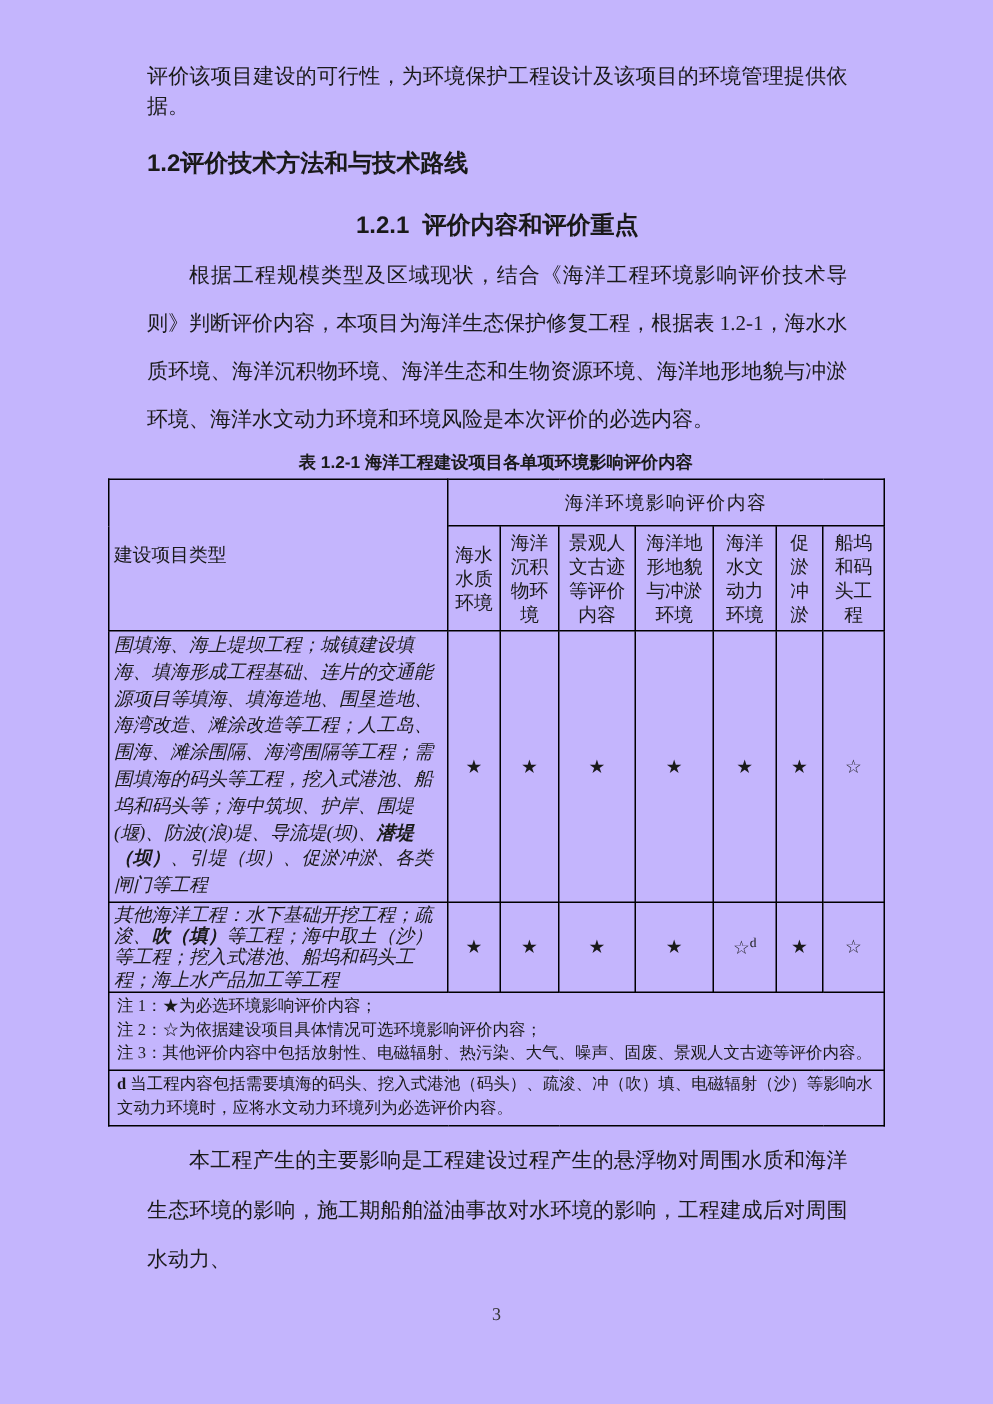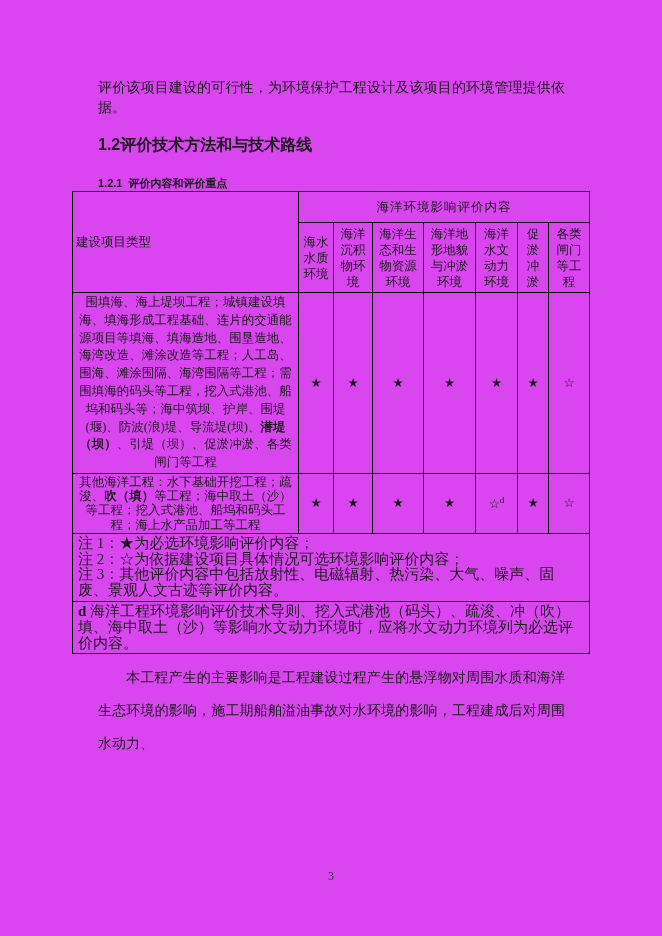--- a/index.html
+++ b/index.html
@@ -1,24 +1,24 @@
 <!DOCTYPE html>
 <html><head>
 <meta charset="utf-8">
 <style>
   html, body { margin: 0; padding: 0; background: #ffffff; }
   .page {
     position: relative;
     width: 662px;
     height: 936px;
-    background: #d946ef;
+    background: #c4b5fd;
     color: #1a1a1a;
     font-family: "Liberation Serif", "DejaVu Serif", serif;
     box-sizing: border-box;
-    padding-top: 78px;
+    padding-top: 42px;
     overflow: hidden;
   }
   .body-text {
     margin: 0 97px 0 98px;
     font-size: 14px;
     line-height: 32px;
     text-align: justify;
     white-space: pre-wrap;
   }
   .body-text.indent { text-indent: 2em; }
@@ -26,23 +26,24 @@
   h1.doc-h1 {
     margin: 17px 97px 0 98px;
     font-family: "Liberation Sans", "DejaVu Sans", sans-serif;
     font-size: 16px;
     font-weight: bold;
     white-space: pre-wrap;
   }
   h2.doc-h2 {
     margin: 20px 97px 0 98px;
     font-family: "Liberation Sans", "DejaVu Sans", sans-serif;
-    font-size: 11px;
+    font-size: 16px;
     font-weight: bold;
     white-space: pre-wrap;
+    text-align: center;
   }
   h3.doc-h3 {
     margin: 16px 97px 0 98px;
     font-family: "Liberation Sans", "DejaVu Sans", sans-serif;
     font-size: 13.5px;
     font-weight: bold;
     white-space: pre-wrap;
   }
   .para-content { margin-top: 8px; }
   .tbl-caption {
@@ -71,29 +72,30 @@
   tr.subhead td {
     text-align: center;
     height: 70px;
     line-height: 16px;
     padding: 2px 3px;
     word-break: break-all;
   }
   td.desc {
     font-size: 12.5px;
     line-height: 17.8px;
-    text-align: center;
+    text-align: left;
     vertical-align: middle;
     padding: 2px 4px;
+    font-style: italic;
   }
   tr.proj2 td.desc { line-height: 14.2px; }
   td.mark { text-align: center; font-size: 12px; }
   td.mark sup { font-size: 9px; }
   tr.notes td, tr.fnote td {
-    font-size: 15px;
+    font-size: 11px;
     line-height: 15.8px;
     text-align: left;
     padding: 2px 5px;
   }
   tr.notes td div { white-space: pre-wrap; }
   .focus-para { margin-top: 7px; line-height: 33px; }
   .page-number {
     position: absolute;
     bottom: 52px;
     left: 0;
@@ -107,46 +109,48 @@
 </head>
 <body>
 
 <div class="page">
 
   <p class="body-text intro">评价该项目建设的可行性，为环境保护工程设计及该项目的环境管理提供依据。</p>
 
   <h1 class="doc-h1">1.2评价技术方法和与技术路线</h1>
   <h2 class="doc-h2">1.2.1  评价内容和评价重点</h2>
 
+  <p class="body-text indent para-content">根据工程规模类型及区域现状，结合《海洋工程环境影响评价技术导则》判断评价内容，本项目为海洋生态保护修复工程，根据表 1.2-1，海水水质环境、海洋沉积物环境、海洋生态和生物资源环境、海洋地形地貌与冲淤环境、海洋水文动力环境和环境风险是本次评价的必选内容。</p>
 
+  <div class="tbl-caption">表 1.2-1 海洋工程建设项目各单项环境影响评价内容</div>
 
   <table class="impact">
     <colgroup>
       <col style="width:226px">
       <col style="width:35px">
       <col style="width:39px">
       <col style="width:51px">
       <col style="width:52px">
       <col style="width:42px">
       <col style="width:31px">
       <col style="width:41px">
     </colgroup>
     <tbody>
       <tr>
         <td class="c-type" rowspan="2">建设项目类型</td>
         <td class="c-group" colspan="7">海洋环境影响评价内容</td>
       </tr>
       <tr class="subhead">
         <td>海水水质环境</td>
         <td>海洋沉积物环境</td>
-        <td>海洋生态和生物资源环境</td>
+        <td>景观人文古迹等评价内容</td>
         <td>海洋地形地貌与冲淤环境</td>
         <td>海洋水文动力环境</td>
         <td>促淤冲淤</td>
-        <td>各类闸门等工程</td>
+        <td>船坞和码头工程</td>
       </tr>
 
       <tr class="proj1">
         <td class="desc"><span>围填海、海上堤坝工程；城镇建设填海、填海形成工程基础、连片的交通能源项目等填海、填海造地、围垦造地、海湾改造、滩涂改造等工程；人工岛、围海、滩涂围隔、海湾围隔等工程；需围填海的码头等工程，挖入式港池、船坞和码头等；海中筑坝、护岸、围堤(堰)、防波(浪)堤、导流堤(坝)、</span><b>潜堤（坝）</b><span>、引堤（坝）、促淤冲淤、各类闸门等工程</span></td>
         <td class="mark">★</td>
         <td class="mark">★</td>
         <td class="mark">★</td>
         <td class="mark">★</td>
         <td class="mark">★</td>
         <td class="mark">★</td>
@@ -166,21 +170,21 @@
 
       <tr class="notes">
         <td colspan="8">
           <div>注 1：★为必选环境影响评价内容；</div>
           <div>注 2：☆为依据建设项目具体情况可选环境影响评价内容；</div>
           <div>注 3：其他评价内容中包括放射性、电磁辐射、热污染、大气、噪声、固废、景观人文古迹等评价内容。</div>
         </td>
       </tr>
 
       <tr class="fnote">
-        <td colspan="8"><b>d</b><span> 海洋工程环境影响评价技术导则、挖入式港池（码头）、疏浚、冲（吹）填、海中取土（沙）等影响水文动力环境时，应将水文动力环境列为必选评价内容。</span></td>
+        <td colspan="8"><b>d</b><span> 当工程内容包括需要填海的码头、挖入式港池（码头）、疏浚、冲（吹）填、电磁辐射（沙）等影响水文动力环境时，应将水文动力环境列为必选评价内容。</span></td>
       </tr>
     </tbody>
   </table>
 
 
   <p class="body-text indent focus-para">本工程产生的主要影响是工程建设过程产生的悬浮物对周围水质和海洋生态环境的影响，施工期船舶溢油事故对水环境的影响，工程建成后对周围水动力、</p>
 
   <div class="page-number">3</div>
 
 </div>

